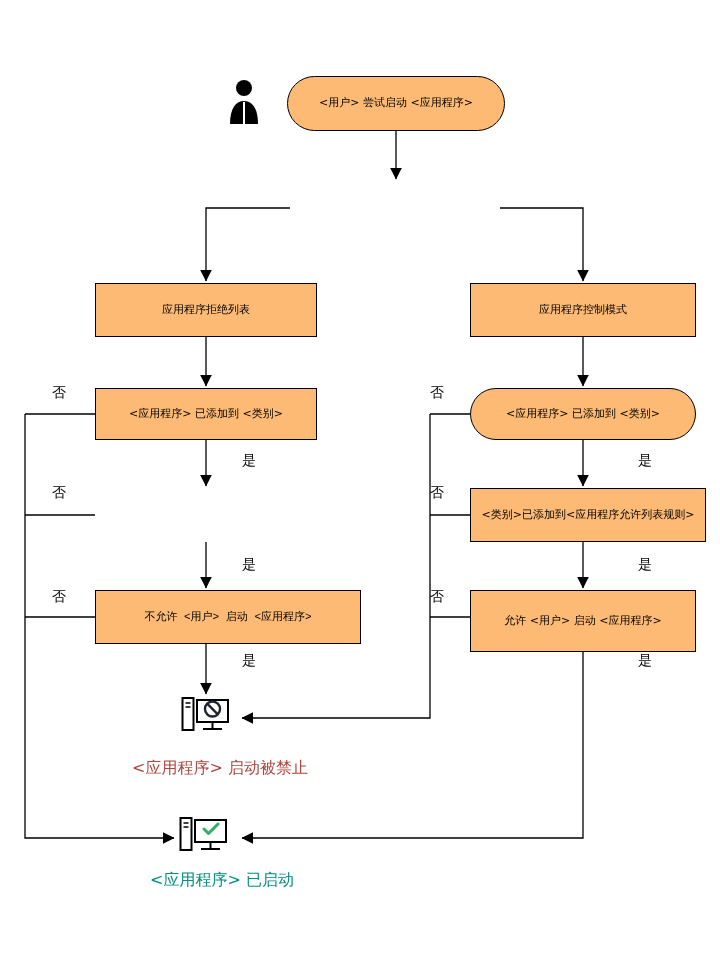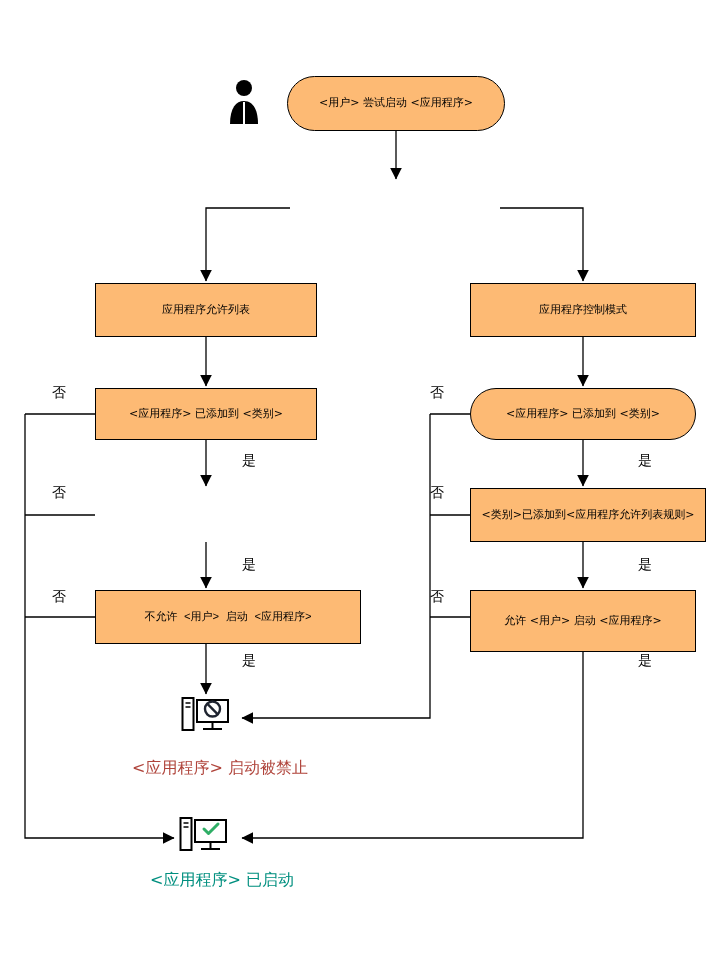--- a/index.html
+++ b/index.html
@@ -57,21 +57,21 @@
     <svg width="36" height="48" viewBox="0 0 36 48">
       <circle cx="18" cy="10" r="8" fill="#000"></circle>
       <path d="M4 46 C4 30 10 23 18 23 C26 23 32 30 32 46 Z" fill="#000"></path>
       <line x1="18" y1="24" x2="18" y2="46" stroke="#fff" stroke-width="2"></line>
     </svg>
   </div>
 
   <div class="node stadium" style="left:287px; top:76px; width:218px; height:55px;">&lt;用户&gt; 尝试启动 &lt;应用程序&gt;</div>
 
 
-  <div class="node" style="left:95px; top:283px; width:222px; height:54px;">应用程序允许列表</div>
+  <div class="node" style="left:95px; top:283px; width:222px; height:54px;">应用程序拒绝列表</div>
 
   <div class="node" style="left:470px; top:283px; width:226px; height:54px;">应用程序控制模式</div>
 
   <div class="node" style="left:95px; top:388px; width:222px; height:52px;">&lt;应用程序&gt; 已添加到 &lt;类别&gt;</div>
 
   <div class="node stadium" style="left:470px; top:388px; width:226px; height:52px; border-radius:26px;">&lt;应用程序&gt; 已添加到 &lt;类别&gt;</div>
 
 
   <div class="node" style="left:470px; top:488px; width:236px; height:54px;">&lt;类别&gt;已添加到&lt;应用程序允许列表规则&gt;</div>
 

